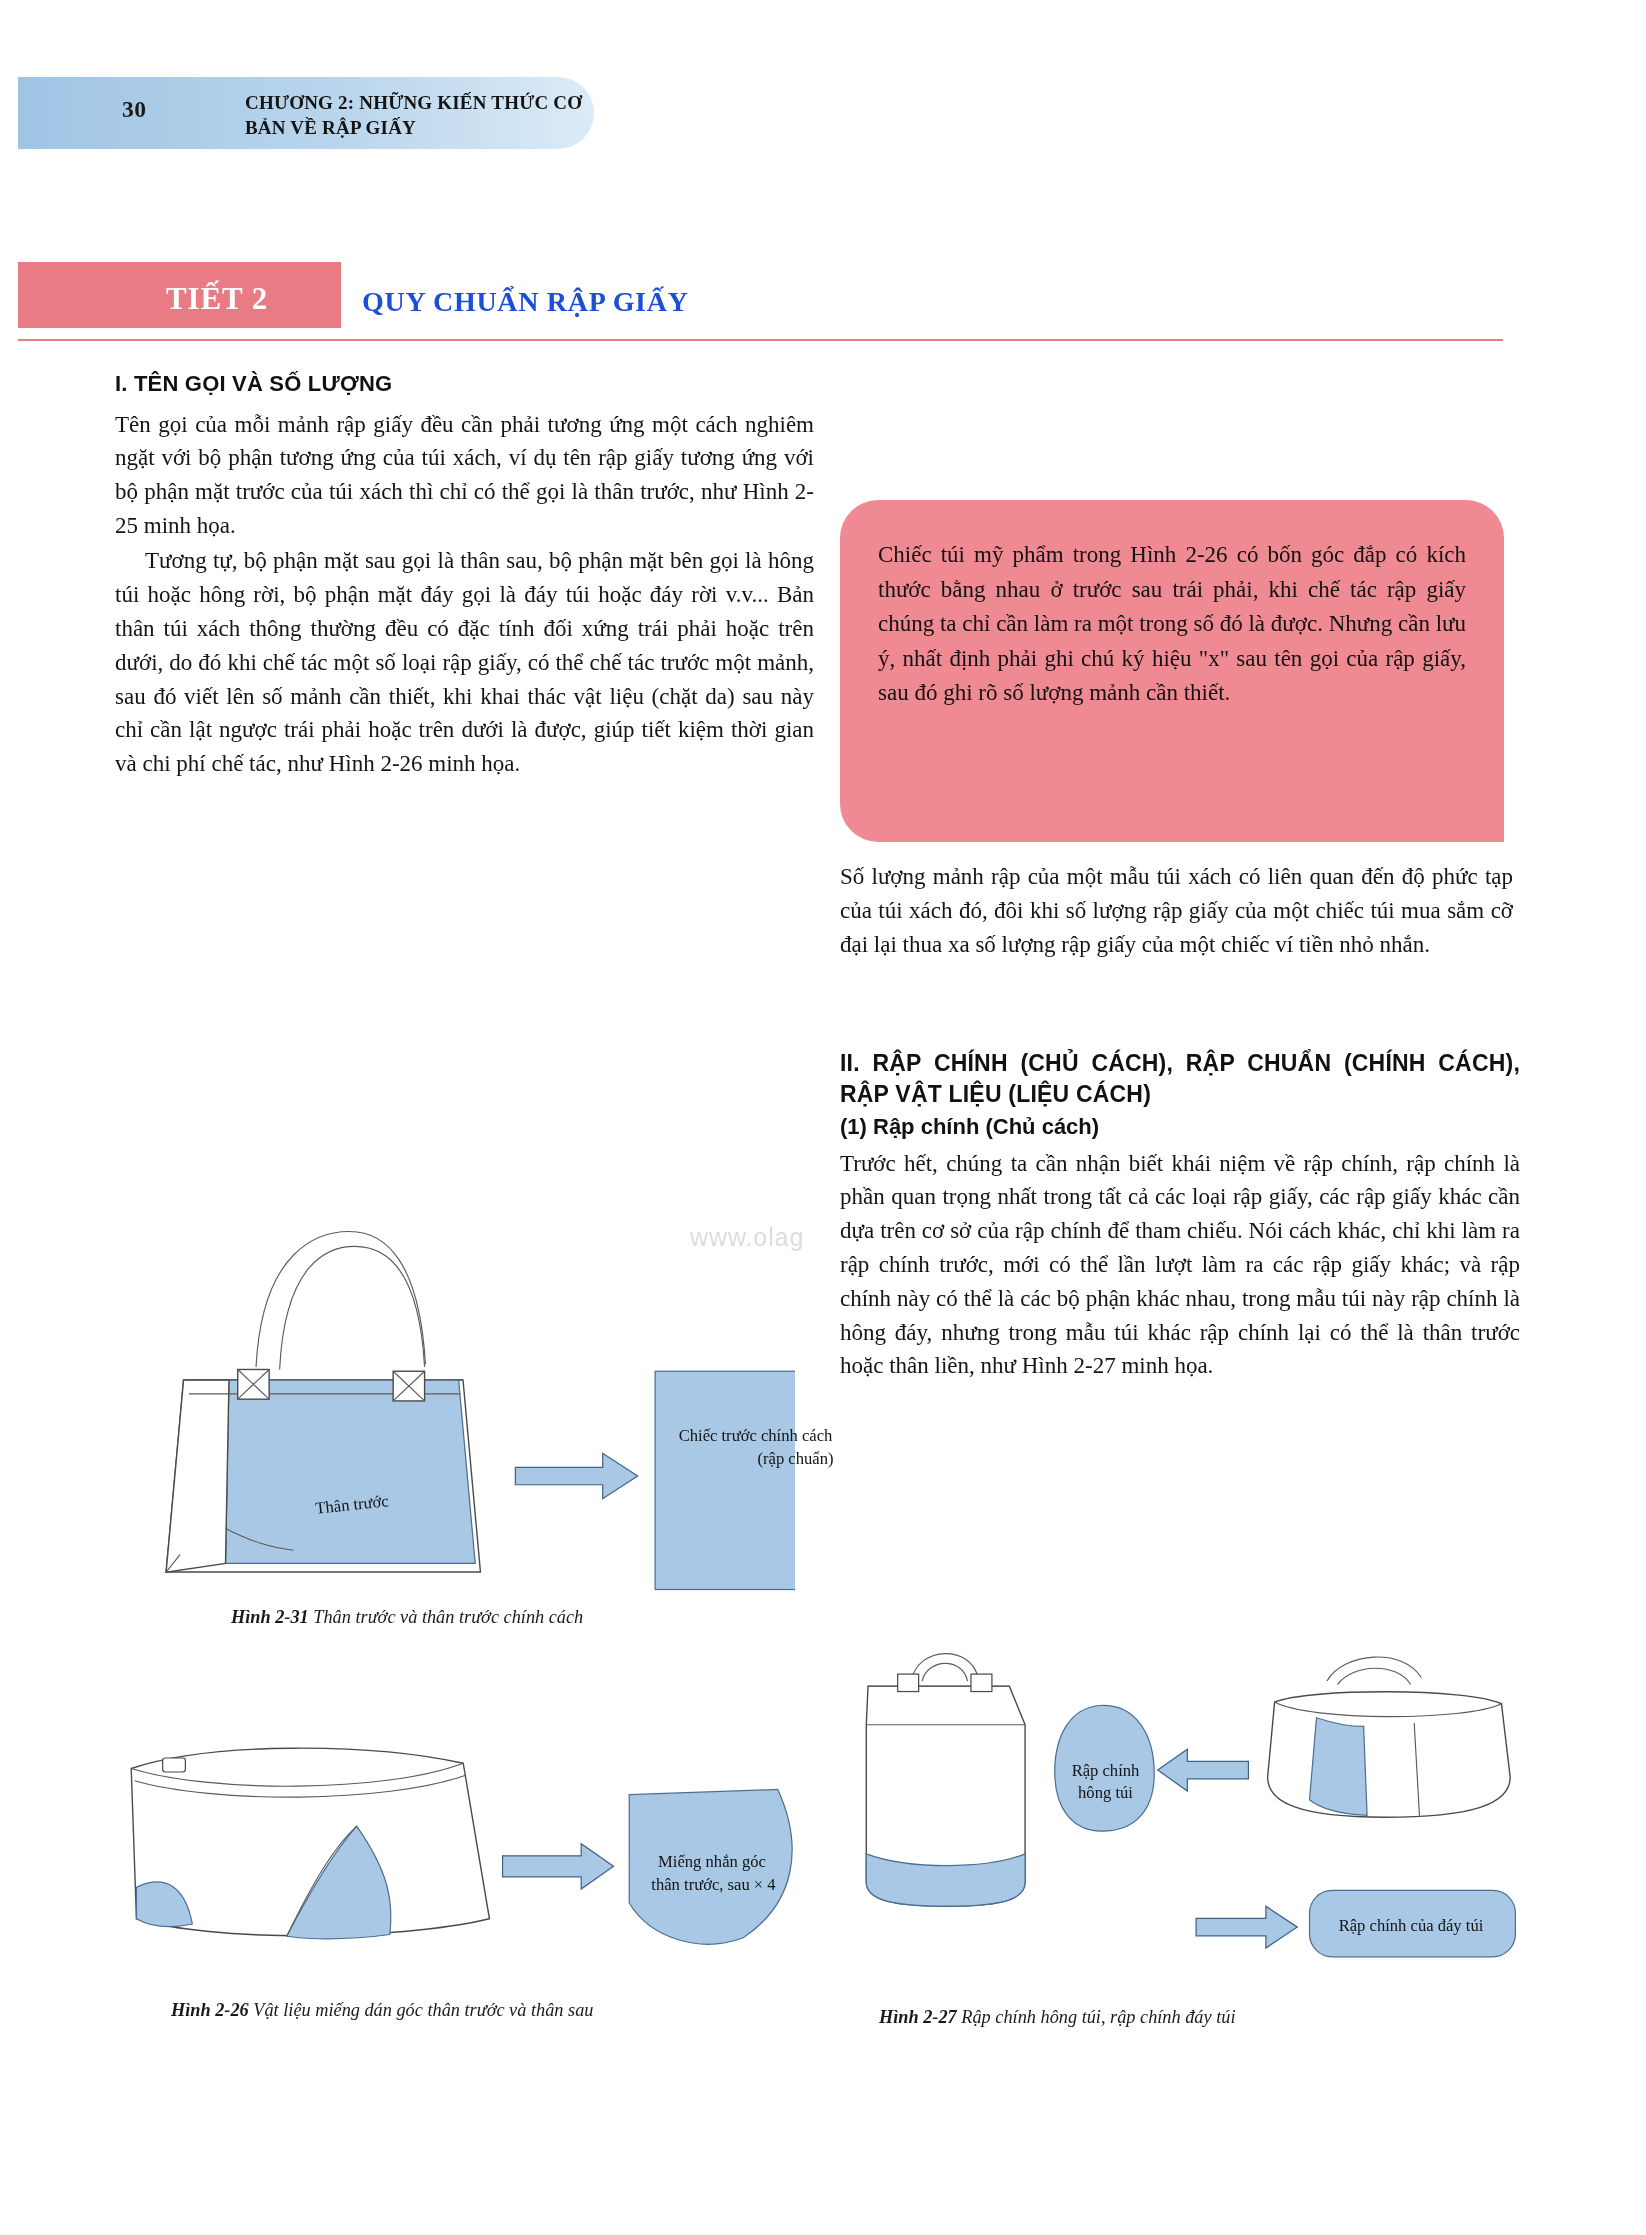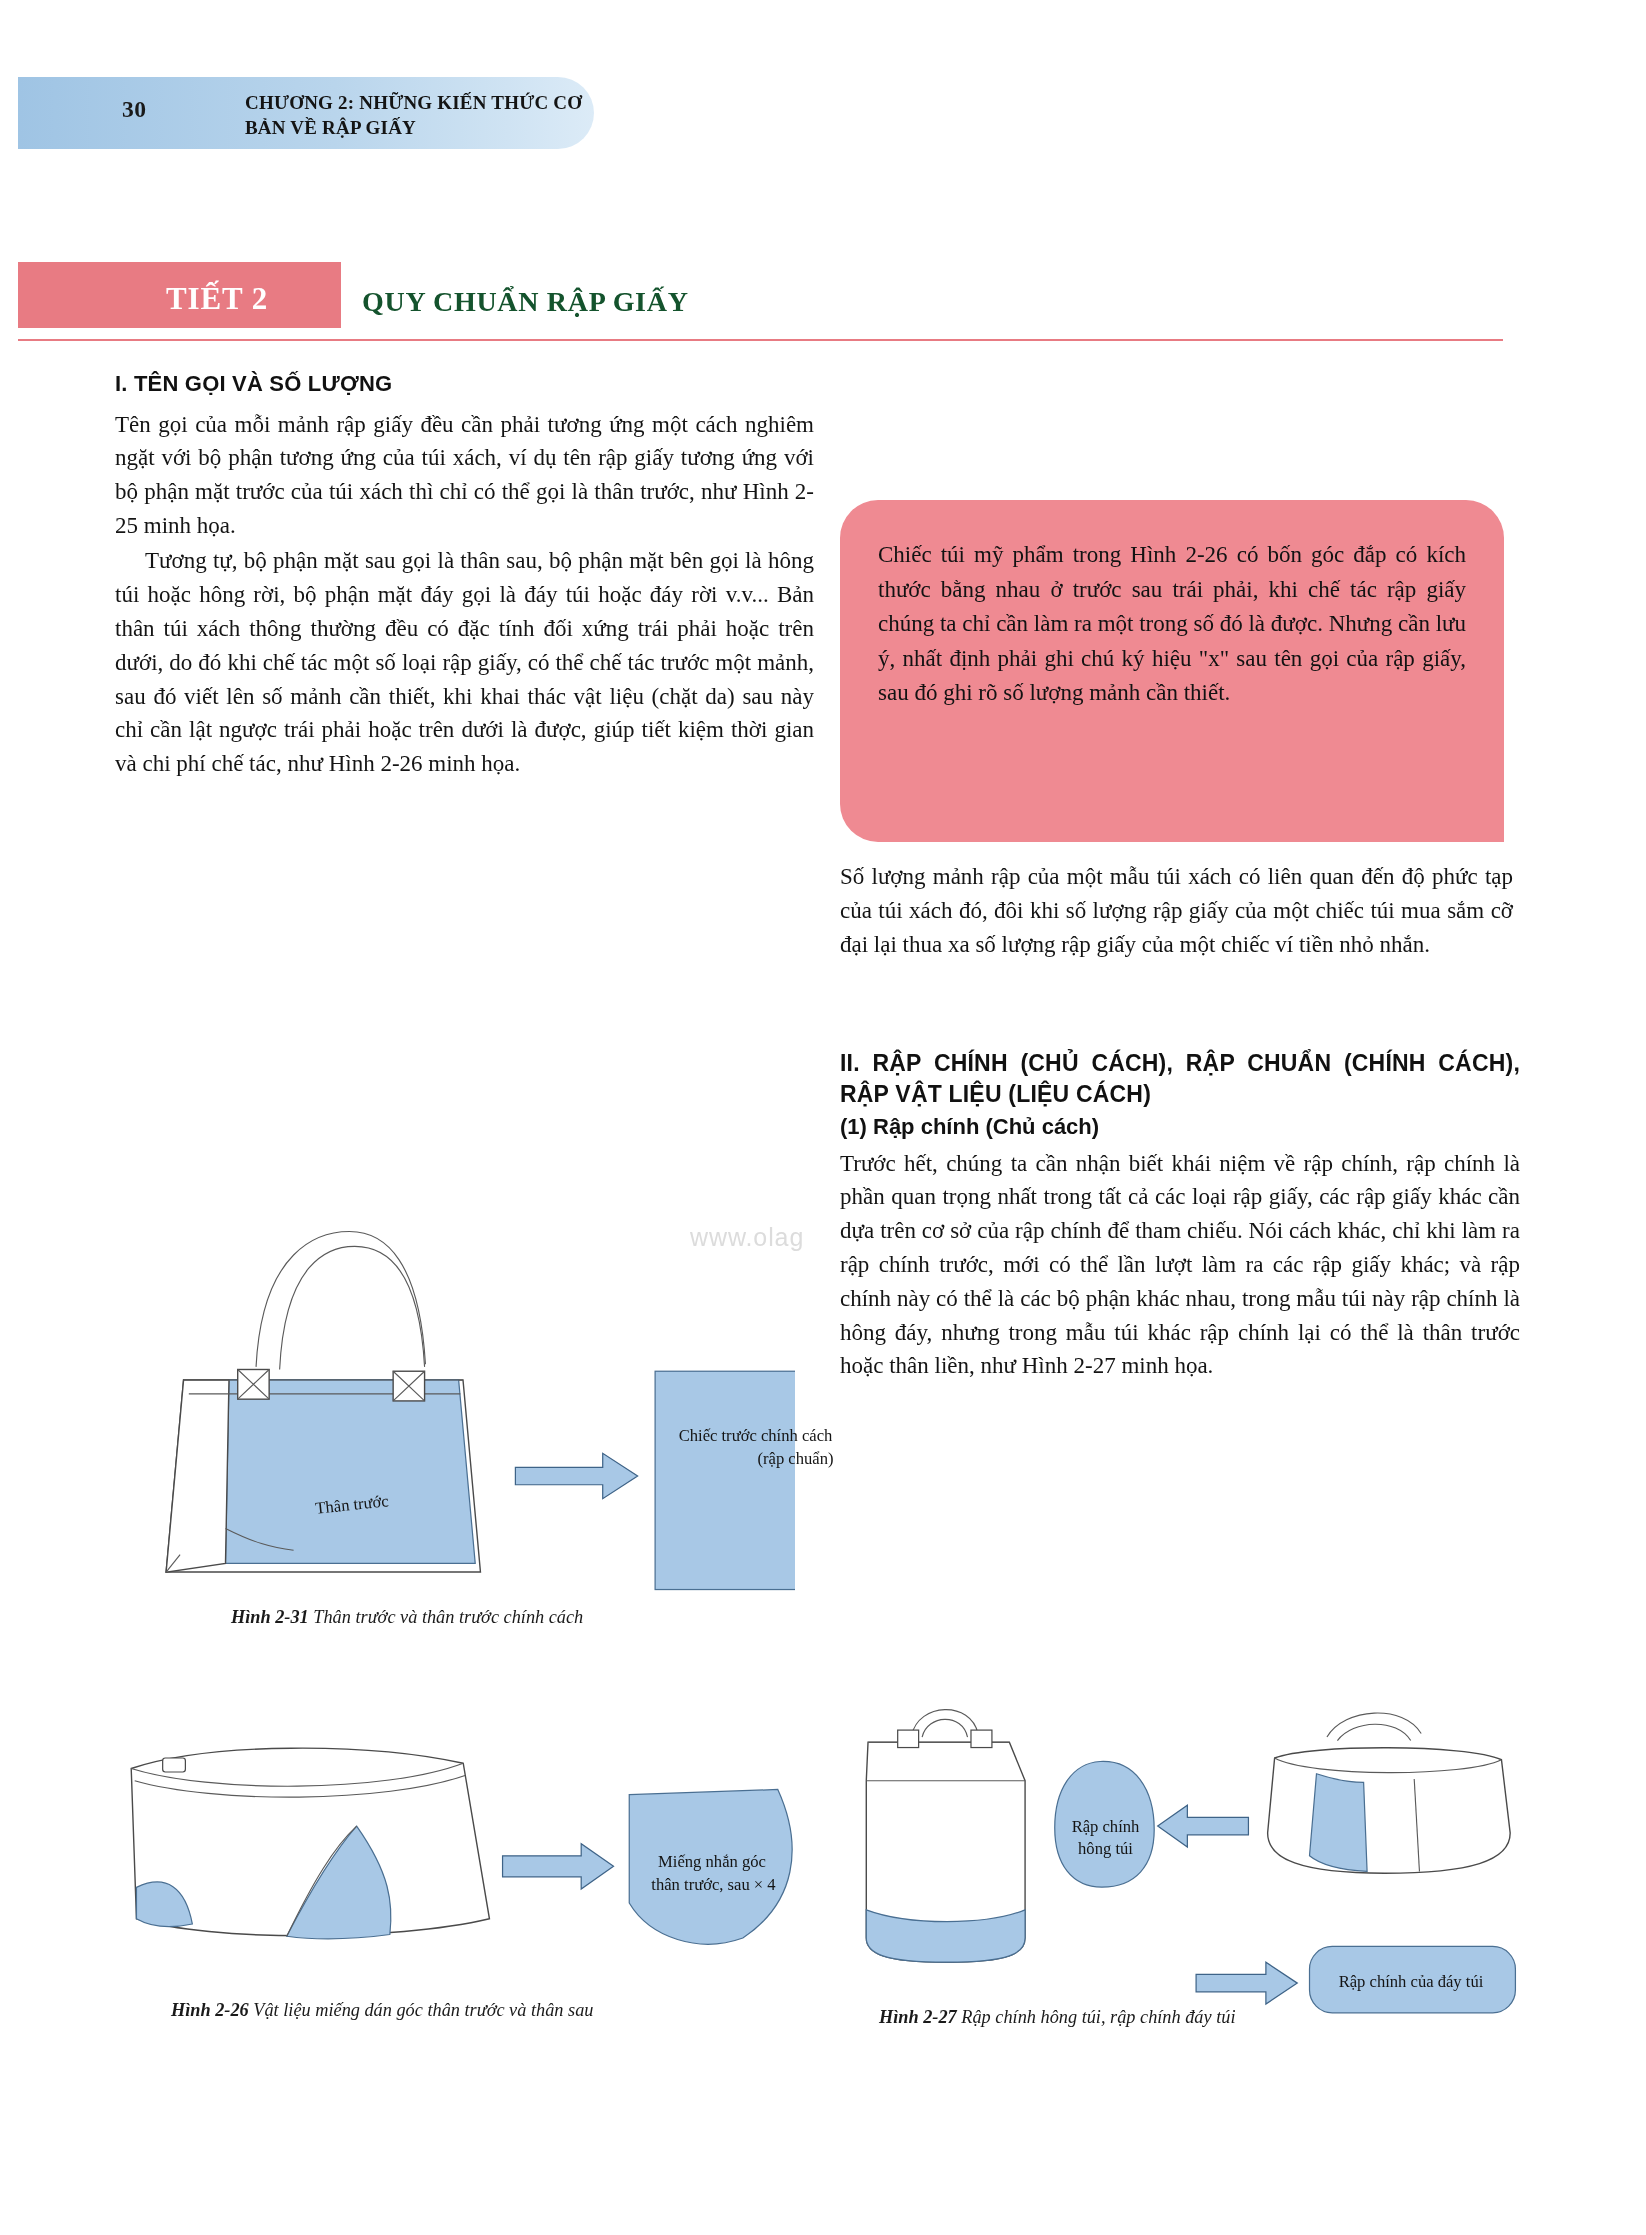--- a/index.html
+++ b/index.html
@@ -68,21 +68,21 @@
     color: #ffffff;
     letter-spacing: 0.9px;
   }
   .section-heading {
     position: absolute;
     left: 362px;
     top: 286px;
     font-family: "Liberation Serif", serif;
     font-size: 28px;
     font-weight: bold;
-    color: #14532d;
+    color: #1d4ed8;
     letter-spacing: 0.7px;
   }
   .rule-under-title {
     position: absolute;
     left: 17.5px;
     top: 339px;
     width: 1485px;
     height: 1.7px;
     background: #e87b83;
   }
@@ -290,21 +290,21 @@
   </svg>
   <div class="label-txt" style="left:526px; top:135px; width:162px;">Miếng nhắn góc</div>
   <div class="label-txt" style="left:521px; top:158px; width:175px;">thân trước, sau × 4</div>
 </div>
 
 <div class="caption" style="left:171px; top:2000px;">
   <b>Hình 2-26</b>
   <span>Vật liệu miếng dán góc thân trước và thân sau</span>
 </div>
 
-<div class="fig" style="left:838px; top:1676px; width:690px; height:349px;">
+<div class="fig" style="left:838px; top:1620px; width:690px; height:349px;">
   <svg width="690" height="349" viewBox="0 0 790 400">
 
     <path class="line-thin" d="M84 68 C92 30, 152 28, 160 66" stroke-width="2.4"></path>
     <path class="line-thin" d="M96 70 C102 44, 142 42, 148 70" stroke-width="2.4"></path>
     <path class="white-shape" d="M34 76 L196 76 L214 120 L214 300 C214 318, 196 328, 124 328 C52 328, 32 318, 32 300 L32 120 Z"></path>
     <path class="line-thin" d="M34 76 L196 76"></path>
     <path class="line-thin" d="M32 120 L214 120"></path>
     <rect x="68" y="62" width="24" height="20" fill="#ffffff" stroke="#4a4a4a" stroke-width="1.4"></rect>
     <rect x="152" y="62" width="24" height="20" fill="#ffffff" stroke="#4a4a4a" stroke-width="1.4"></rect>
 

